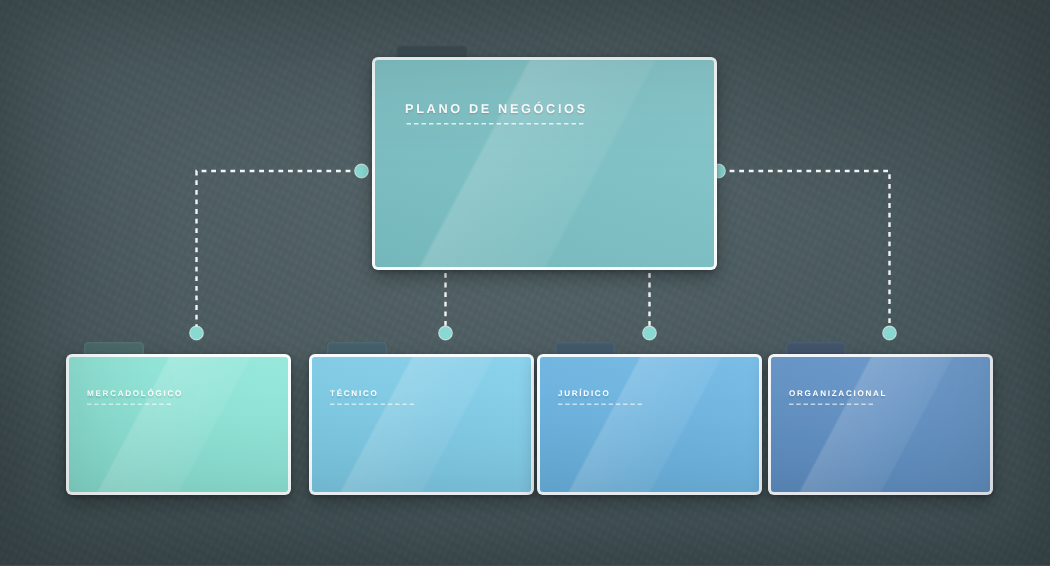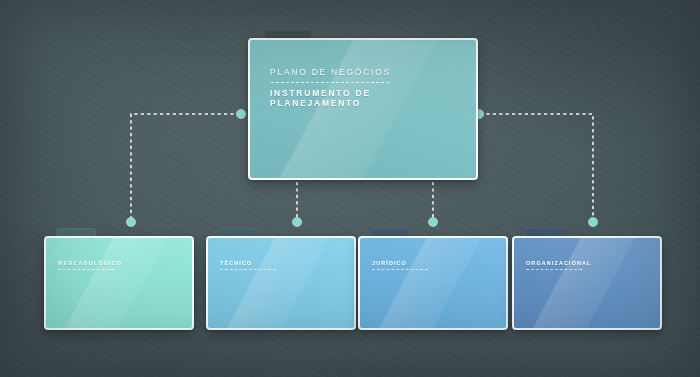--- a/index.html
+++ b/index.html
@@ -64,21 +64,21 @@
     position:absolute;inset:0;
     background:linear-gradient(200deg, rgba(255,255,255,.10) 0%, rgba(0,0,0,.06) 100%);
   }
 
   
   #root-card{left:248px;top:30px;width:230px;height:150px;}
   #root-card .tab{left:16px;width:48px;height:12px;background:rgba(255,255,255,.09);}
   #root-card .body{top:8px;background:#7cc3c7;}
   .root-text{position:absolute;left:20px;top:27px;right:14px;}
   .root-line1{
-    color:#ffffff;font-size:8.5px;letter-spacing:1.75px;font-weight:normal;
+    color:#ffffff;font-size:8.5px;letter-spacing:1.75px;font-weight:bold;
     text-shadow:0 1px 1px rgba(0,0,0,.16);
   }
   .root-rule{
     height:0;margin:5px 0 5px 1px;width:118px;
     border-top:1px dashed rgba(255,255,255,.80);
   }
   .root-line2{
     color:#ffffff;font-size:8.5px;letter-spacing:1.75px;font-weight:bold;
     text-shadow:0 1px 1px rgba(0,0,0,.16);
   }
@@ -125,21 +125,20 @@
 </svg>
 
 <div class="card" id="root-card">
   <div class="tab" style="background: rgb(63, 81, 86);"></div>
   <div class="body" style="background: rgb(124, 195, 199);">
     <div class="shade"></div>
     <div class="gloss"></div>
     <div class="root-text">
       <div class="root-line1">PLANO DE NEGÓCIOS</div>
       <div class="root-rule"></div>
-      <div class="root-line2">INSTRUMENTO DE PLANEJAMENTO</div>
     </div>
   </div>
 </div>
 
 <div class="card child" id="card-0" style="left:44px">
   <div class="tab" style="background: rgb(76, 106, 107);"></div>
   <div class="body" style="background: rgb(140, 230, 216);">
     <div class="shade"></div>
     <div class="gloss"></div>
     <div class="child-text">

